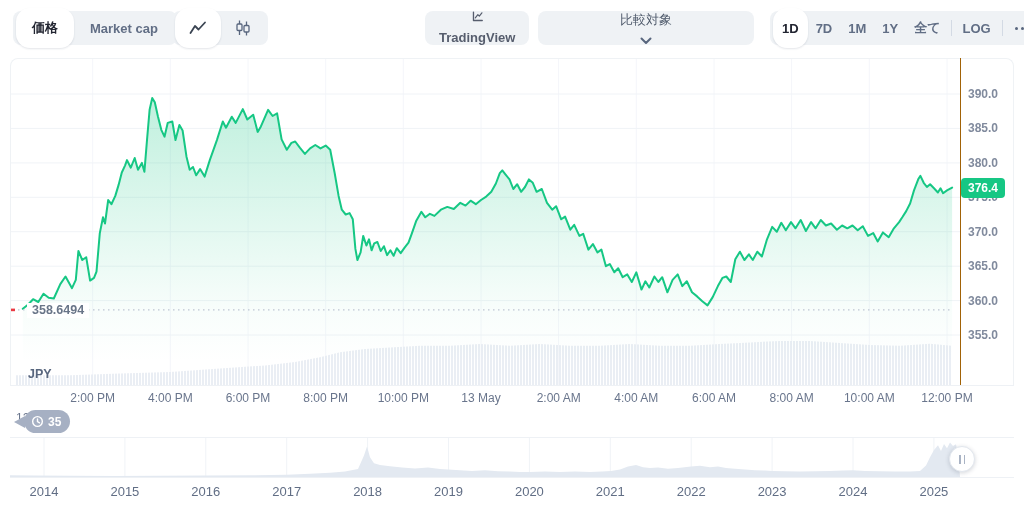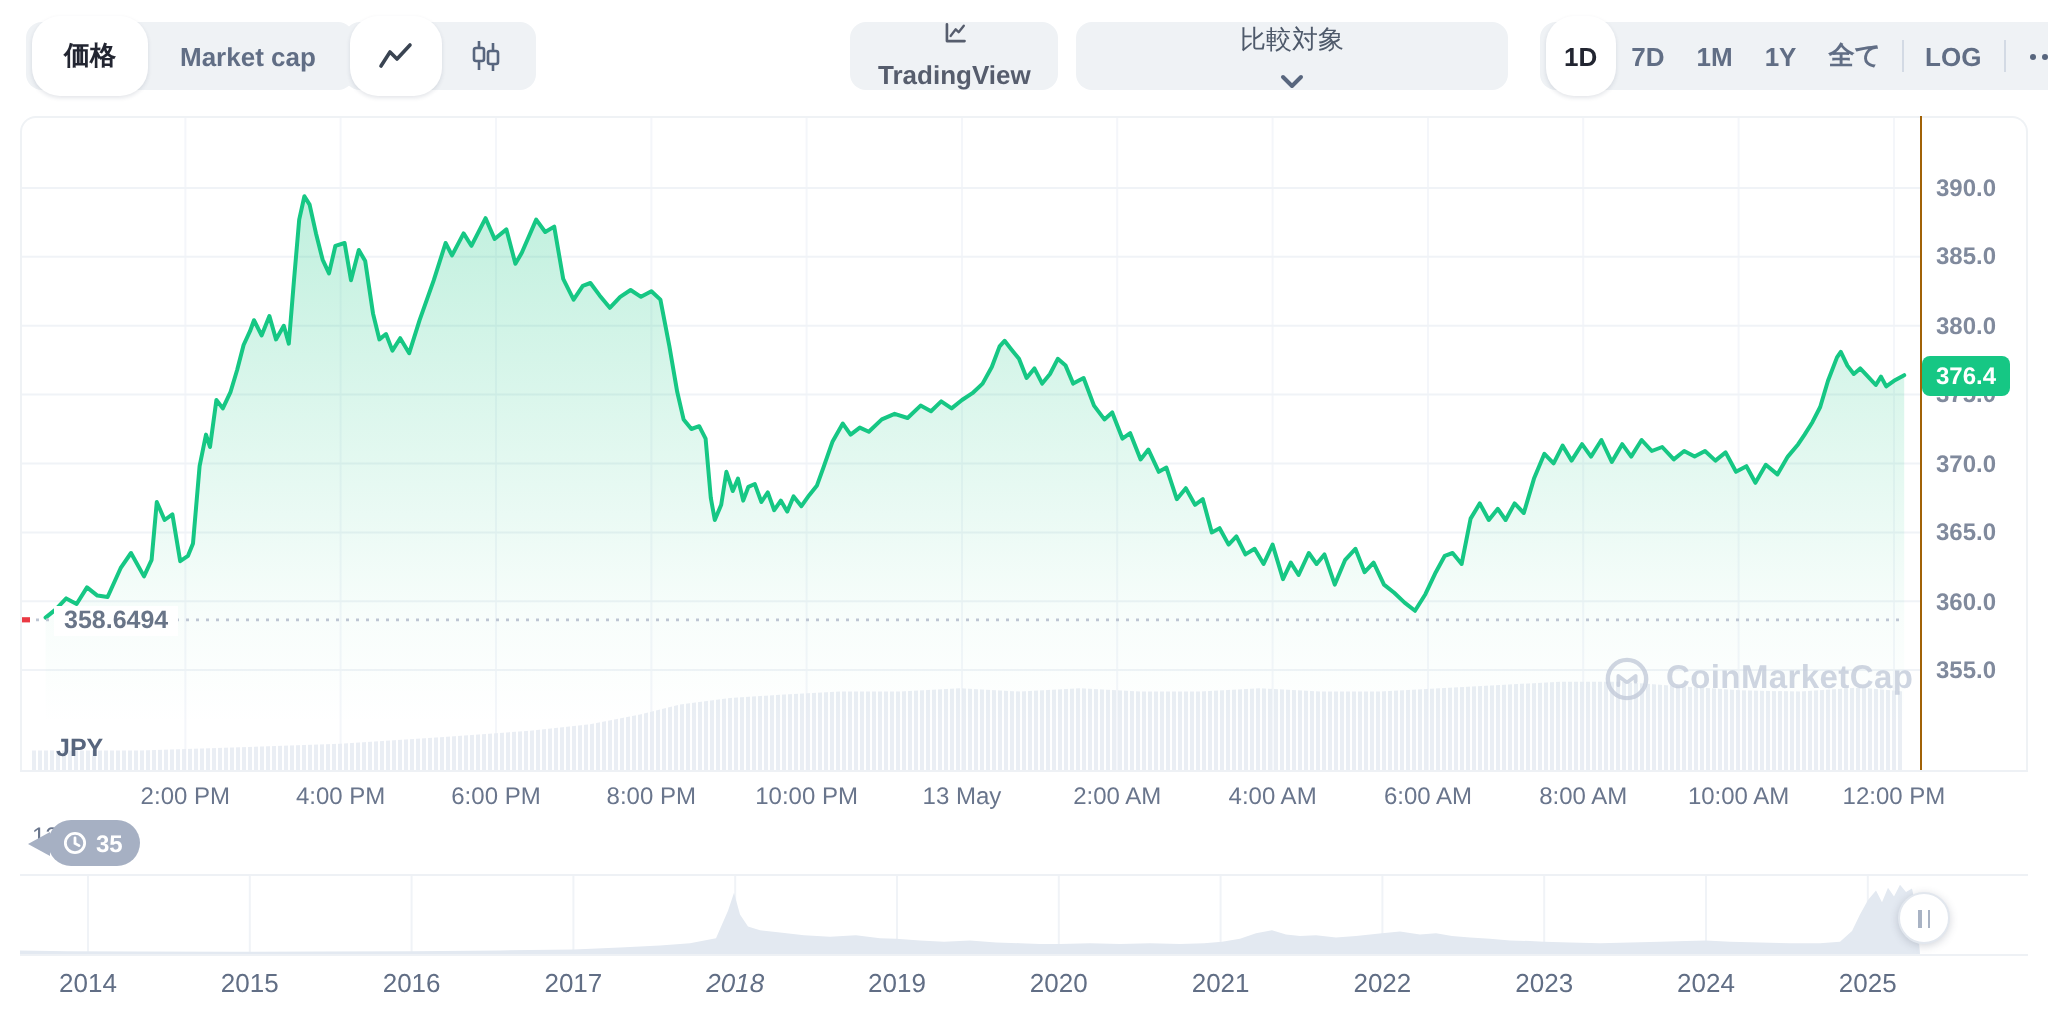--- a/index.html
+++ b/index.html
@@ -154,27 +154,20 @@
       <line x1="0" y1="277.0" x2="950" y2="277.0" stroke="#f0f3f7" stroke-width="1"></line>
       <path d="M5.0,327 L5.0,317.2 L60.0,317.2 L110.0,315.6 L160.0,313.9 L210.0,310.6 L255.0,307.4 L285.0,304.1 L310.0,299.2 L330.0,294.3 L355.0,291.0 L380.0,289.4 L410.0,287.8 L440.0,287.8 L470.0,286.1 L500.0,287.8 L530.0,286.1 L560.0,287.8 L590.0,287.8 L620.0,286.1 L650.0,287.8 L680.0,287.8 L710.0,286.1 L740.0,284.5 L770.0,282.9 L800.0,282.9 L830.0,285.1 L860.0,287.1 L890.0,287.8 L920.0,285.8 L942.0,287.8 L942.0,327 Z" fill="url(#vstripe)" opacity="0.9"></path>
       <path d="M12.8,250.8 L17.9,246.7 L23.1,241.2 L28.3,244.0 L33.5,235.7 L38.7,239.8 L43.8,240.5 L50.3,226.1 L55.5,218.5 L62.0,230.2 L65.8,221.9 L68.4,193.0 L72.3,202.0 L76.2,199.2 L80.1,222.6 L84.0,219.9 L86.5,213.7 L89.8,175.1 L93.0,159.3 L95.0,165.5 L98.2,142.0 L101.4,146.2 L105.3,137.9 L108.6,126.9 L111.8,114.5 L115.0,107.6 L117.0,102.1 L120.8,109.7 L124.7,100.0 L128.0,111.7 L131.9,104.9 L134.4,113.8 L137.0,82.1 L139.6,51.8 L142.2,40.1 L144.8,44.3 L148.0,58.7 L151.3,71.8 L154.5,78.7 L157.7,64.9 L162.3,63.5 L165.5,82.1 L169.4,67.0 L172.6,72.5 L176.5,98.7 L179.7,111.7 L183.0,109.0 L186.2,117.3 L190.1,111.1 L194.6,118.6 L199.8,102.1 L206.9,82.1 L212.8,63.5 L216.0,69.7 L221.8,58.7 L225.7,64.9 L232.8,51.1 L237.3,61.5 L243.2,56.7 L247.7,73.9 L250.9,68.4 L258.1,51.8 L262.6,58.0 L267.1,55.3 L271.6,81.4 L276.8,91.8 L281.4,84.9 L285.2,83.5 L289.8,89.7 L294.9,95.9 L300.1,90.4 L305.3,87.0 L310.5,90.4 L315.7,87.6 L320.2,91.8 L324.7,115.2 L328.6,137.9 L331.8,151.7 L335.7,156.5 L339.6,155.1 L342.8,161.3 L345.4,190.9 L347.4,202.0 L350.6,194.4 L353.2,177.9 L356.4,187.5 L359.0,181.3 L361.6,192.3 L364.2,185.4 L367.4,184.0 L370.7,193.0 L373.9,188.2 L377.1,197.1 L380.4,192.3 L383.6,197.8 L386.8,190.2 L390.7,195.1 L394.6,189.6 L398.5,184.7 L401.7,175.8 L406.3,162.7 L411.4,153.8 L415.3,159.3 L419.9,155.8 L424.4,157.9 L430.9,151.7 L437.3,148.9 L443.8,151.0 L450.3,144.8 L455.5,147.6 L460.6,142.7 L465.8,146.2 L471.0,142.0 L476.2,138.6 L481.3,133.8 L485.9,125.5 L489.8,115.2 L492.3,112.4 L495.6,116.6 L499.5,121.4 L503.3,131.0 L507.2,126.2 L511.1,133.8 L515.0,129.0 L518.9,121.4 L522.8,124.8 L526.6,133.8 L531.8,131.0 L537.0,144.8 L542.2,151.7 L546.1,148.2 L551.2,161.3 L555.1,158.6 L560.3,171.7 L564.2,166.8 L569.4,177.9 L573.2,175.8 L578.4,191.6 L582.9,186.1 L587.5,194.4 L591.4,191.6 L595.9,208.2 L599.8,206.1 L604.3,214.3 L608.2,210.2 L612.7,219.2 L617.3,216.4 L621.8,224.0 L626.3,214.3 L631.5,231.6 L635.4,223.3 L639.3,229.5 L644.4,218.5 L648.3,224.0 L652.2,219.2 L657.4,234.3 L662.6,221.9 L667.7,216.4 L672.3,228.1 L676.8,223.3 L682.0,234.3 L687.1,238.4 L692.3,243.3 L697.5,247.4 L702.7,239.1 L707.9,228.1 L712.4,219.9 L716.3,218.5 L720.8,224.0 L725.3,201.3 L729.9,193.7 L734.4,202.0 L738.9,196.4 L742.8,202.0 L747.3,193.7 L751.9,198.5 L757.0,181.3 L762.2,168.9 L766.8,173.7 L771.3,164.8 L775.8,172.3 L781.0,164.1 L785.5,170.3 L790.7,162.0 L795.9,173.0 L801.1,164.1 L805.6,170.3 L810.8,162.0 L815.9,167.5 L821.1,165.5 L826.9,171.7 L832.1,167.5 L837.3,170.3 L842.5,167.5 L847.7,172.3 L852.8,168.2 L858.0,177.9 L863.2,175.1 L867.7,183.4 L872.9,174.4 L878.7,179.2 L883.9,170.3 L889.1,164.1 L892.3,159.3 L896.2,153.1 L900.1,145.5 L904.0,132.4 L908.5,120.7 L910.4,117.9 L913.7,124.8 L916.9,129.0 L920.1,126.2 L924.0,130.3 L927.9,134.5 L930.5,130.3 L933.1,135.2 L937.0,132.4 L942.1,129.6 L942.1,327 L12.8,327 Z" fill="url(#gfill)"></path>
       <path d="M12.8,250.8 L17.9,246.7 L23.1,241.2 L28.3,244.0 L33.5,235.7 L38.7,239.8 L43.8,240.5 L50.3,226.1 L55.5,218.5 L62.0,230.2 L65.8,221.9 L68.4,193.0 L72.3,202.0 L76.2,199.2 L80.1,222.6 L84.0,219.9 L86.5,213.7 L89.8,175.1 L93.0,159.3 L95.0,165.5 L98.2,142.0 L101.4,146.2 L105.3,137.9 L108.6,126.9 L111.8,114.5 L115.0,107.6 L117.0,102.1 L120.8,109.7 L124.7,100.0 L128.0,111.7 L131.9,104.9 L134.4,113.8 L137.0,82.1 L139.6,51.8 L142.2,40.1 L144.8,44.3 L148.0,58.7 L151.3,71.8 L154.5,78.7 L157.7,64.9 L162.3,63.5 L165.5,82.1 L169.4,67.0 L172.6,72.5 L176.5,98.7 L179.7,111.7 L183.0,109.0 L186.2,117.3 L190.1,111.1 L194.6,118.6 L199.8,102.1 L206.9,82.1 L212.8,63.5 L216.0,69.7 L221.8,58.7 L225.7,64.9 L232.8,51.1 L237.3,61.5 L243.2,56.7 L247.7,73.9 L250.9,68.4 L258.1,51.8 L262.6,58.0 L267.1,55.3 L271.6,81.4 L276.8,91.8 L281.4,84.9 L285.2,83.5 L289.8,89.7 L294.9,95.9 L300.1,90.4 L305.3,87.0 L310.5,90.4 L315.7,87.6 L320.2,91.8 L324.7,115.2 L328.6,137.9 L331.8,151.7 L335.7,156.5 L339.6,155.1 L342.8,161.3 L345.4,190.9 L347.4,202.0 L350.6,194.4 L353.2,177.9 L356.4,187.5 L359.0,181.3 L361.6,192.3 L364.2,185.4 L367.4,184.0 L370.7,193.0 L373.9,188.2 L377.1,197.1 L380.4,192.3 L383.6,197.8 L386.8,190.2 L390.7,195.1 L394.6,189.6 L398.5,184.7 L401.7,175.8 L406.3,162.7 L411.4,153.8 L415.3,159.3 L419.9,155.8 L424.4,157.9 L430.9,151.7 L437.3,148.9 L443.8,151.0 L450.3,144.8 L455.5,147.6 L460.6,142.7 L465.8,146.2 L471.0,142.0 L476.2,138.6 L481.3,133.8 L485.9,125.5 L489.8,115.2 L492.3,112.4 L495.6,116.6 L499.5,121.4 L503.3,131.0 L507.2,126.2 L511.1,133.8 L515.0,129.0 L518.9,121.4 L522.8,124.8 L526.6,133.8 L531.8,131.0 L537.0,144.8 L542.2,151.7 L546.1,148.2 L551.2,161.3 L555.1,158.6 L560.3,171.7 L564.2,166.8 L569.4,177.9 L573.2,175.8 L578.4,191.6 L582.9,186.1 L587.5,194.4 L591.4,191.6 L595.9,208.2 L599.8,206.1 L604.3,214.3 L608.2,210.2 L612.7,219.2 L617.3,216.4 L621.8,224.0 L626.3,214.3 L631.5,231.6 L635.4,223.3 L639.3,229.5 L644.4,218.5 L648.3,224.0 L652.2,219.2 L657.4,234.3 L662.6,221.9 L667.7,216.4 L672.3,228.1 L676.8,223.3 L682.0,234.3 L687.1,238.4 L692.3,243.3 L697.5,247.4 L702.7,239.1 L707.9,228.1 L712.4,219.9 L716.3,218.5 L720.8,224.0 L725.3,201.3 L729.9,193.7 L734.4,202.0 L738.9,196.4 L742.8,202.0 L747.3,193.7 L751.9,198.5 L757.0,181.3 L762.2,168.9 L766.8,173.7 L771.3,164.8 L775.8,172.3 L781.0,164.1 L785.5,170.3 L790.7,162.0 L795.9,173.0 L801.1,164.1 L805.6,170.3 L810.8,162.0 L815.9,167.5 L821.1,165.5 L826.9,171.7 L832.1,167.5 L837.3,170.3 L842.5,167.5 L847.7,172.3 L852.8,168.2 L858.0,177.9 L863.2,175.1 L867.7,183.4 L872.9,174.4 L878.7,179.2 L883.9,170.3 L889.1,164.1 L892.3,159.3 L896.2,153.1 L900.1,145.5 L904.0,132.4 L908.5,120.7 L910.4,117.9 L913.7,124.8 L916.9,129.0 L920.1,126.2 L924.0,130.3 L927.9,134.5 L930.5,130.3 L933.1,135.2 L937.0,132.4 L942.1,129.6" fill="none" stroke="#16c784" stroke-width="2" stroke-linejoin="round" stroke-linecap="round"></path>
       <line x1="8" y1="251.9" x2="942" y2="251.9" stroke="#bdc5d3" stroke-width="1.4" stroke-dasharray="1.5 3.5"></line>
       <line x1="0" y1="251.9" x2="5" y2="251.9" stroke="#ea3943" stroke-width="2.6"></line>
     </svg>
   <div id="panel-frame"></div>
   <div id="axis-hline"></div>
 
-  <div id="watermark">
-    <svg width="23" height="23" viewBox="0 0 24 24">
-      <circle cx="12" cy="12" r="10" fill="none" stroke="#c3cbda" stroke-width="2.3"></circle>
-      <path d="M7.5 15.2 V10.4 L11.3 13.3 Q12 13.8 12.7 13.3 L16.5 10.4 V13.4" fill="none" stroke="#c3cbda" stroke-width="2" stroke-linecap="round" stroke-linejoin="round"></path>
-    </svg>
-    <span>CoinMarketCap</span>
-  </div>
 
   <div id="price-scale">
       <div class="y-label" style="top: 28px;">390.0</div>
       <div class="y-label" style="top: 62.43px;">385.0</div>
       <div class="y-label" style="top: 96.86px;">380.0</div>
       <div class="y-label" style="top: 131.29px;">375.0</div>
       <div class="y-label" style="top: 165.72px;">370.0</div>
       <div class="y-label" style="top: 200.15px;">365.0</div>
       <div class="y-label" style="top: 234.58px;">360.0</div>
       <div class="y-label" style="top: 269.01px;">355.0</div>
@@ -222,21 +215,21 @@
         <line x1="843.0" y1="0" x2="843.0" y2="39" stroke="#f0f3f7" stroke-width="1"></line>
         <line x1="923.9" y1="0" x2="923.9" y2="39" stroke="#f0f3f7" stroke-width="1"></line>
         <path d="M0.0,39 L0.0,37.2 L24.0,37.6 L60.0,37.7 L105.0,37.9 L150.0,37.7 L196.0,37.6 L240.0,37.2 L277.0,36.8 L300.0,35.8 L320.0,34.7 L335.0,33.6 L348.0,31.1 L354.0,17.4 L357.0,8.4 L360.0,19.2 L364.0,25.3 L370.0,27.1 L380.0,28.2 L392.0,29.6 L405.0,30.4 L418.0,29.6 L430.0,31.1 L438.0,31.4 L450.0,32.2 L462.0,32.9 L475.0,32.2 L488.0,33.2 L500.0,33.6 L510.0,34.0 L520.0,34.0 L535.0,33.6 L550.0,34.0 L565.0,33.6 L580.0,34.0 L592.0,33.6 L601.0,32.9 L610.0,31.4 L618.0,28.6 L626.0,27.1 L633.0,29.3 L640.0,30.0 L648.0,29.6 L658.0,30.7 L668.0,30.0 L681.0,28.6 L690.0,27.8 L700.0,29.3 L708.0,28.6 L716.0,30.0 L725.0,30.7 L735.0,31.4 L745.0,32.2 L755.0,32.5 L762.0,32.9 L775.0,33.2 L790.0,33.6 L805.0,33.2 L820.0,32.9 L833.0,32.5 L843.0,32.2 L855.0,32.9 L870.0,33.2 L885.0,33.6 L900.0,33.6 L910.0,32.9 L916.0,27.5 L920.0,19.2 L924.0,12.0 L928.0,7.3 L931.0,13.1 L934.0,5.9 L937.0,10.2 L940.0,4.4 L943.0,8.0 L946.0,6.2 L948.0,15.6 L950.0,39.0 L950.0,39 Z" fill="#e3e9f1"></path>
       </svg>
   </div>
   <div id="nav-years">
       <div class="year-label" style="left: 34px;">2014</div>
       <div class="year-label" style="left: 114.9px;">2015</div>
       <div class="year-label" style="left: 195.8px;">2016</div>
       <div class="year-label" style="left: 276.7px;">2017</div>
-      <div class="year-label" style="left: 357.6px; font-style: italic;">2018</div>
+      <div class="year-label" style="left: 357.6px;">2018</div>
       <div class="year-label" style="left: 438.5px;">2019</div>
       <div class="year-label" style="left: 519.4px;">2020</div>
       <div class="year-label" style="left: 600.3px;">2021</div>
       <div class="year-label" style="left: 681.2px;">2022</div>
       <div class="year-label" style="left: 762.1px;">2023</div>
       <div class="year-label" style="left: 843px; text-align: right;">2024</div>
       <div class="year-label" style="left: 923.9px;">2025</div>
     </div>
   <div id="nav-handle">
       <i></i>

